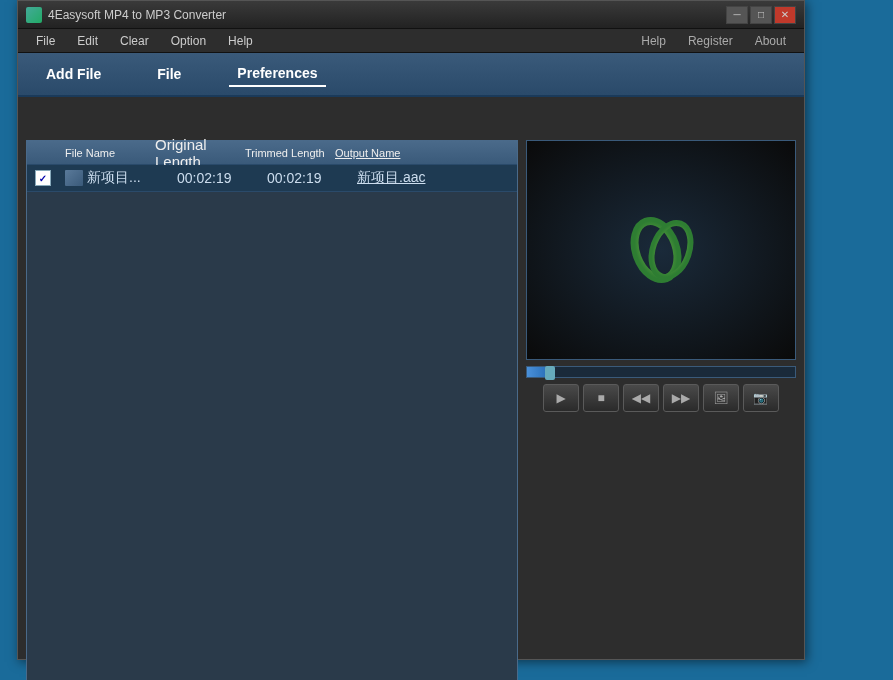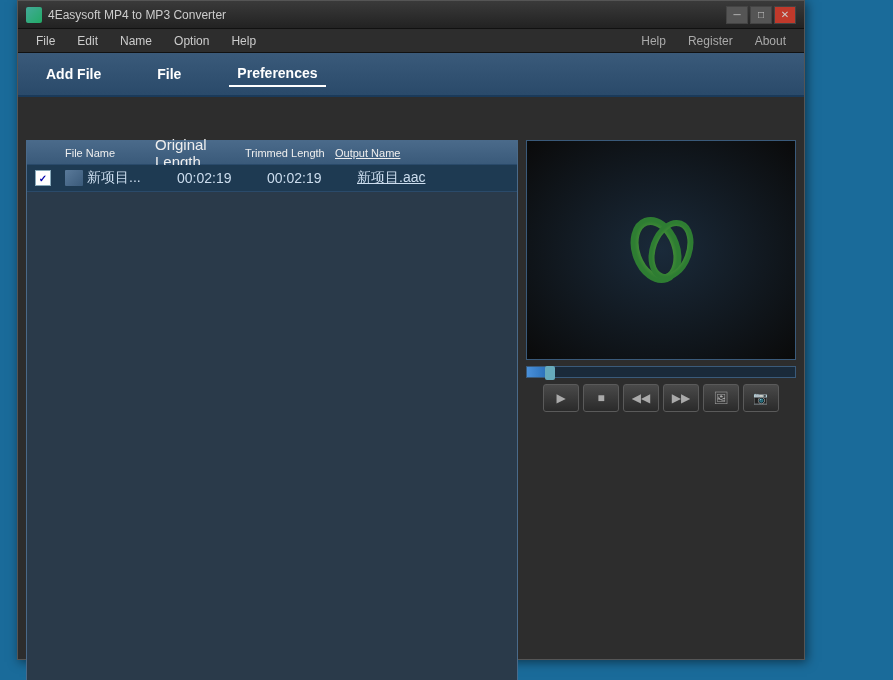--- a/index.html
+++ b/index.html
@@ -271,21 +271,21 @@
     <div class="title-controls">
       <div class="title-btn">─</div>
       <div class="title-btn">□</div>
       <div class="title-btn close">✕</div>
     </div>
   </div>
 
   <div class="menu-bar">
     <span class="menu-item">File</span>
     <span class="menu-item">Edit</span>
-    <span class="menu-item">Name</span>
+    <span class="menu-item">Clear</span>
     <span class="menu-item">Option</span>
     <span class="menu-item">Help</span>
     <div style="flex:1"></div>
     <span class="menu-item top-nav-item">Help</span>
     <span class="menu-item top-nav-item">Register</span>
     <span class="menu-item top-nav-item">About</span>
   </div>
 
   <div class="toolbar">
     <button class="toolbar-btn">Add File</button>

